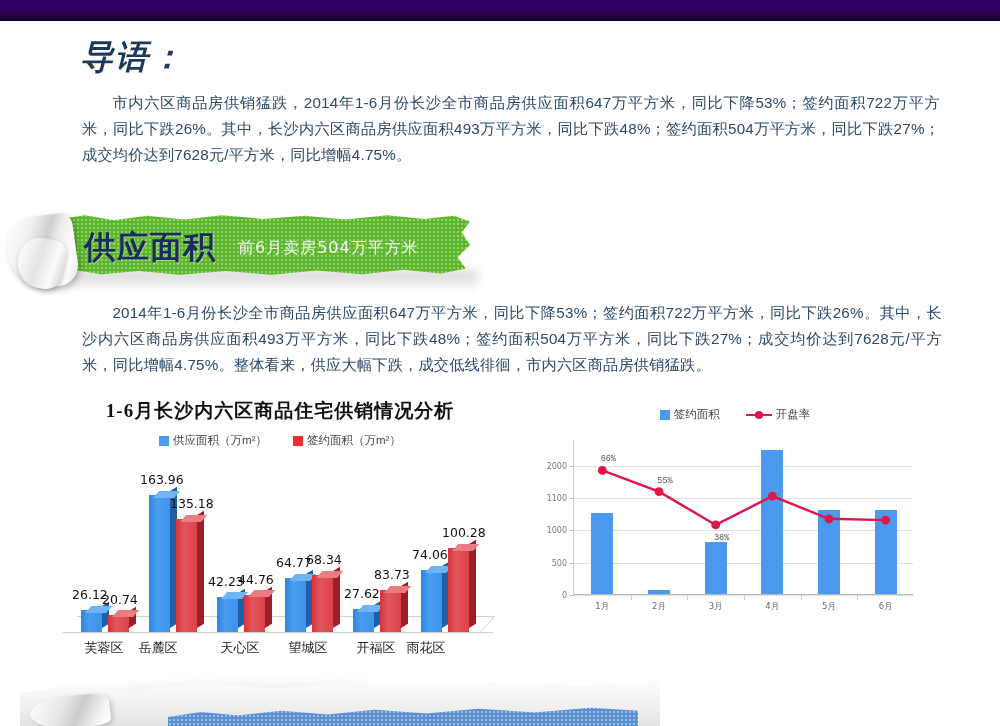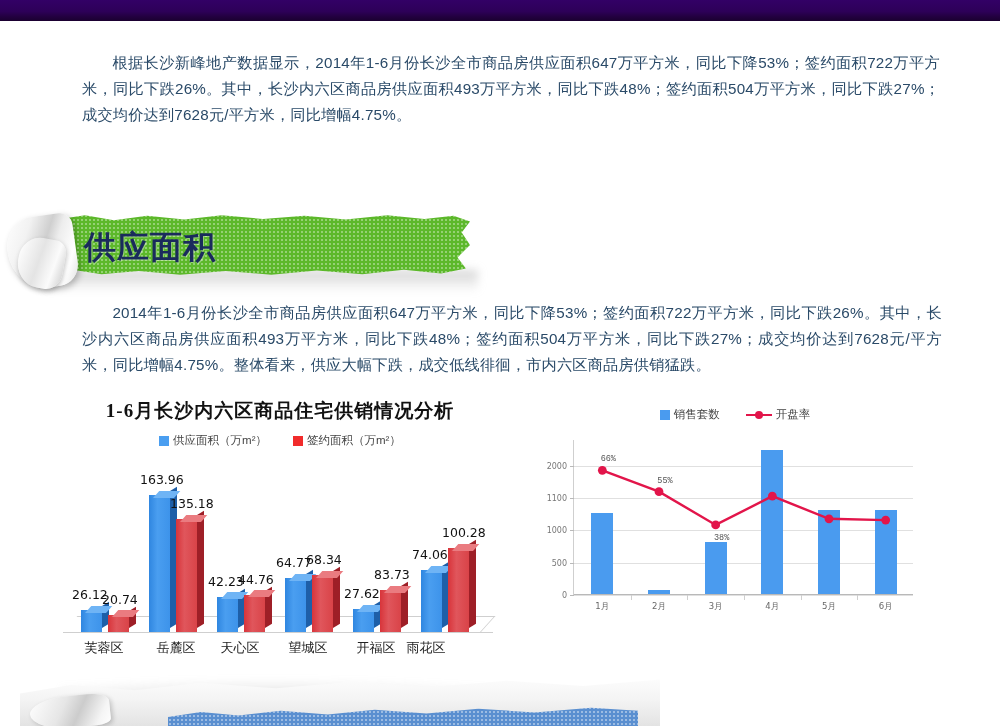--- a/index.html
+++ b/index.html
@@ -362,29 +362,31 @@
     background: radial-gradient(ellipse at 40% 80%, rgba(150,150,150,0.35), rgba(255,255,255,0) 70%);
     filter: blur(3px);
   }
 </style>
 </head>
 <body>
 
 <div class="top-bar"></div>
 
 <div class="intro-wrap">
-  <div class="intro-body">根据长沙新峰地产数据显示，2014年1-6月份长沙全市商品房供应面积647万平方米，同比下降53%；签约面积722万平方米，同比下跌26%。其中，长沙内六区商品房供应面积493万平方米，同比下跌48%；签约面积504万平方米，同比下跌27%；成交均价达到7628元/平方米，同比增幅4.75%。</div>
+  <div class="intro-heading">导语：</div>
+  <div class="intro-body">市内六区商品房供销猛跌，2014年1-6月份长沙全市商品房供应面积647万平方米，同比下降53%；签约面积722万平方米，同比下跌26%。其中，长沙内六区商品房供应面积493万平方米，同比下跌48%；签约面积504万平方米，同比下跌27%；成交均价达到7628元/平方米，同比增幅4.75%。</div>
 </div>
 
 <div class="banner">
   <div class="banner-shadow"></div>
   <div class="banner-green"></div>
   <div class="banner-paper-curl"></div>
   <div class="banner-paper-curl2"></div>
   <div class="banner-title">供应面积</div>
+  <div class="banner-sub">前6月卖房504万平方米</div>
 </div>
 
 <div class="body-para">
   <p>2014年1-6月份长沙全市商品房供应面积647万平方米，同比下降53%；签约面积722万平方米，同比下跌26%。其中，长沙内六区商品房供应面积493万平方米，同比下跌48%；签约面积504万平方米，同比下跌27%；成交均价达到7628元/平方米，同比增幅4.75%。整体看来，供应大幅下跌，成交低线徘徊，市内六区商品房供销猛跌。</p>
 </div>
 
 <div class="charts-row">
 
   <div class="chart-block chart-left">
     <div class="chart-title">1-6月长沙内六区商品住宅供销情况分析</div>
@@ -423,21 +425,21 @@
             <div class="top"></div>
           </div>
           <div class="vlabel blue-lab" style="bottom: 144.633px;">163.96</div>
           <div class="bar3d bar-red" style="height: 112.65px;">
             <div class="face"></div>
             <div class="side"></div>
             <div class="top"></div>
           </div>
           <div class="vlabel red-lab" style="bottom: 120.65px;">135.18</div>
         </div>
-        <div class="catlabel" style="left: 82px;">岳麓区</div>
+        <div class="catlabel" style="left: 64px;">岳麓区</div>
         <div class="grp" style="left: 158px;">
           <div class="bar3d bar-blue" style="height: 35.1917px;">
             <div class="face"></div>
             <div class="side"></div>
             <div class="top"></div>
           </div>
           <div class="vlabel blue-lab" style="bottom: 43.1917px;">42.23</div>
           <div class="bar3d bar-red" style="height: 37.3px;">
             <div class="face"></div>
             <div class="side"></div>
@@ -491,21 +493,21 @@
           <div class="vlabel red-lab" style="bottom: 91.5667px;">100.28</div>
         </div>
         <div class="catlabel" style="left: 332px;">雨花区</div>
       </div>
   </div>
 
   <div class="chart-block chart-right">
     <div class="legend">
       <div class="legend-item">
         <span class="legend-swatch" style="background:#4a9bef"></span>
-        <span>销售套数</span>
+        <span>签约面积</span>
       </div>
       <div class="legend-item">
         <span class="legend-line"></span>
         <span>开盘率</span>
       </div>
     </div>
     <div class="chart2d">
       <div class="plot" id="plot2d">
           <div class="gridline" style="top: 155px;"></div>
           <div class="ytick" style="top: 155px;">0</div>

